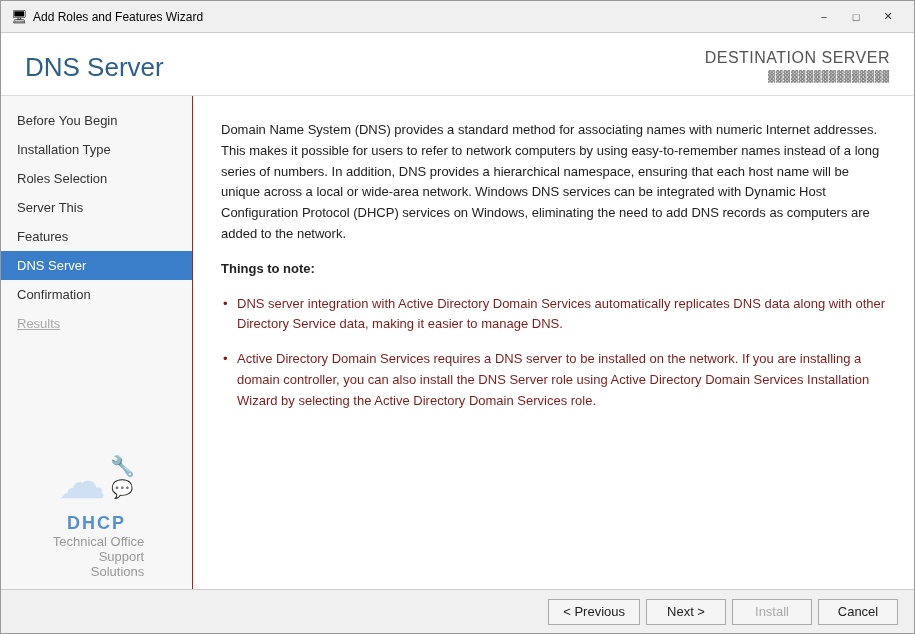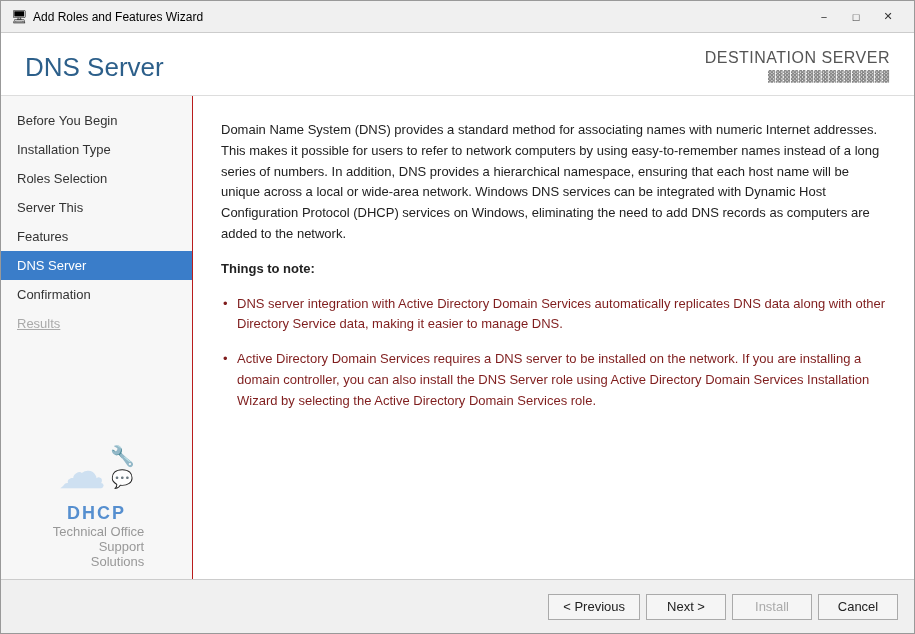--- a/index.html
+++ b/index.html
@@ -195,21 +195,21 @@
     }
 
     .footer {
       background: #f0f0f0;
       border-top: 1px solid #ccc;
       padding: 10px 16px;
       display: flex;
       justify-content: flex-end;
       align-items: center;
       gap: 6px;
-      height: 54px;
+      height: 44px;
     }
     .footer-btn {
       min-width: 80px;
       height: 26px;
       padding: 2px 14px;
       border: 1px solid #aaa;
       background: #f5f5f5;
       cursor: pointer;
       font-size: 13px;
       color: #222;

